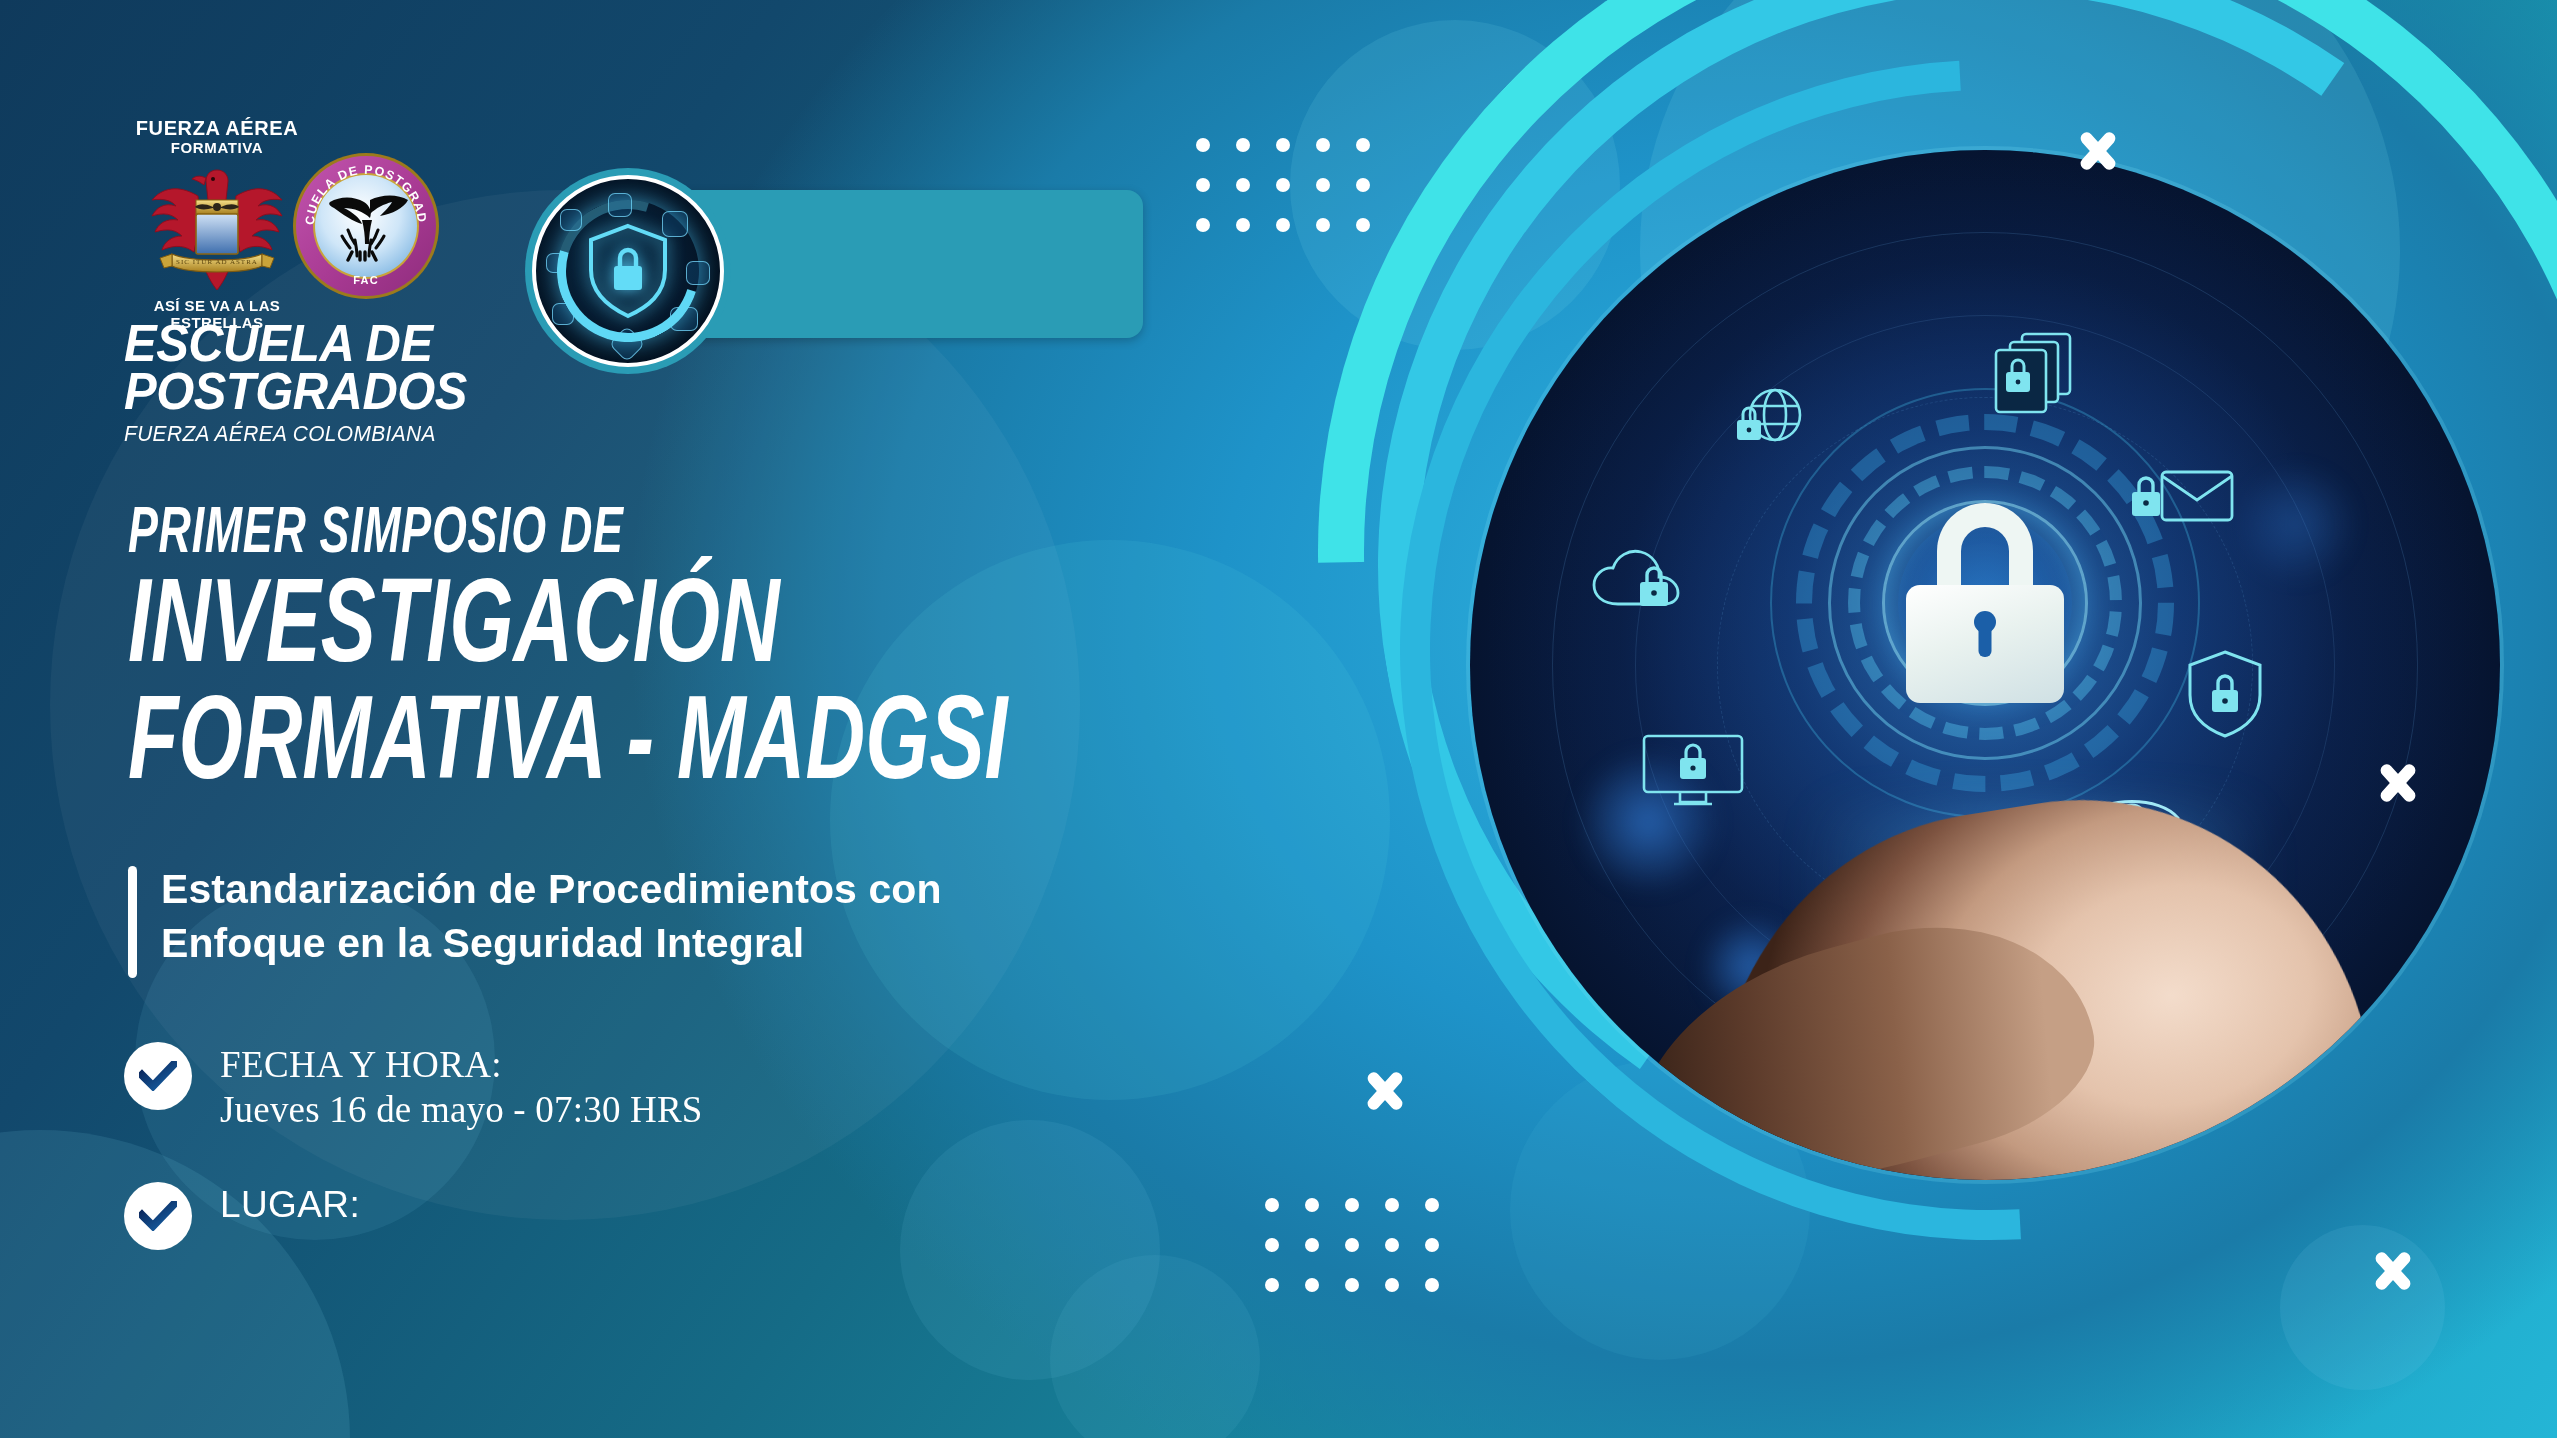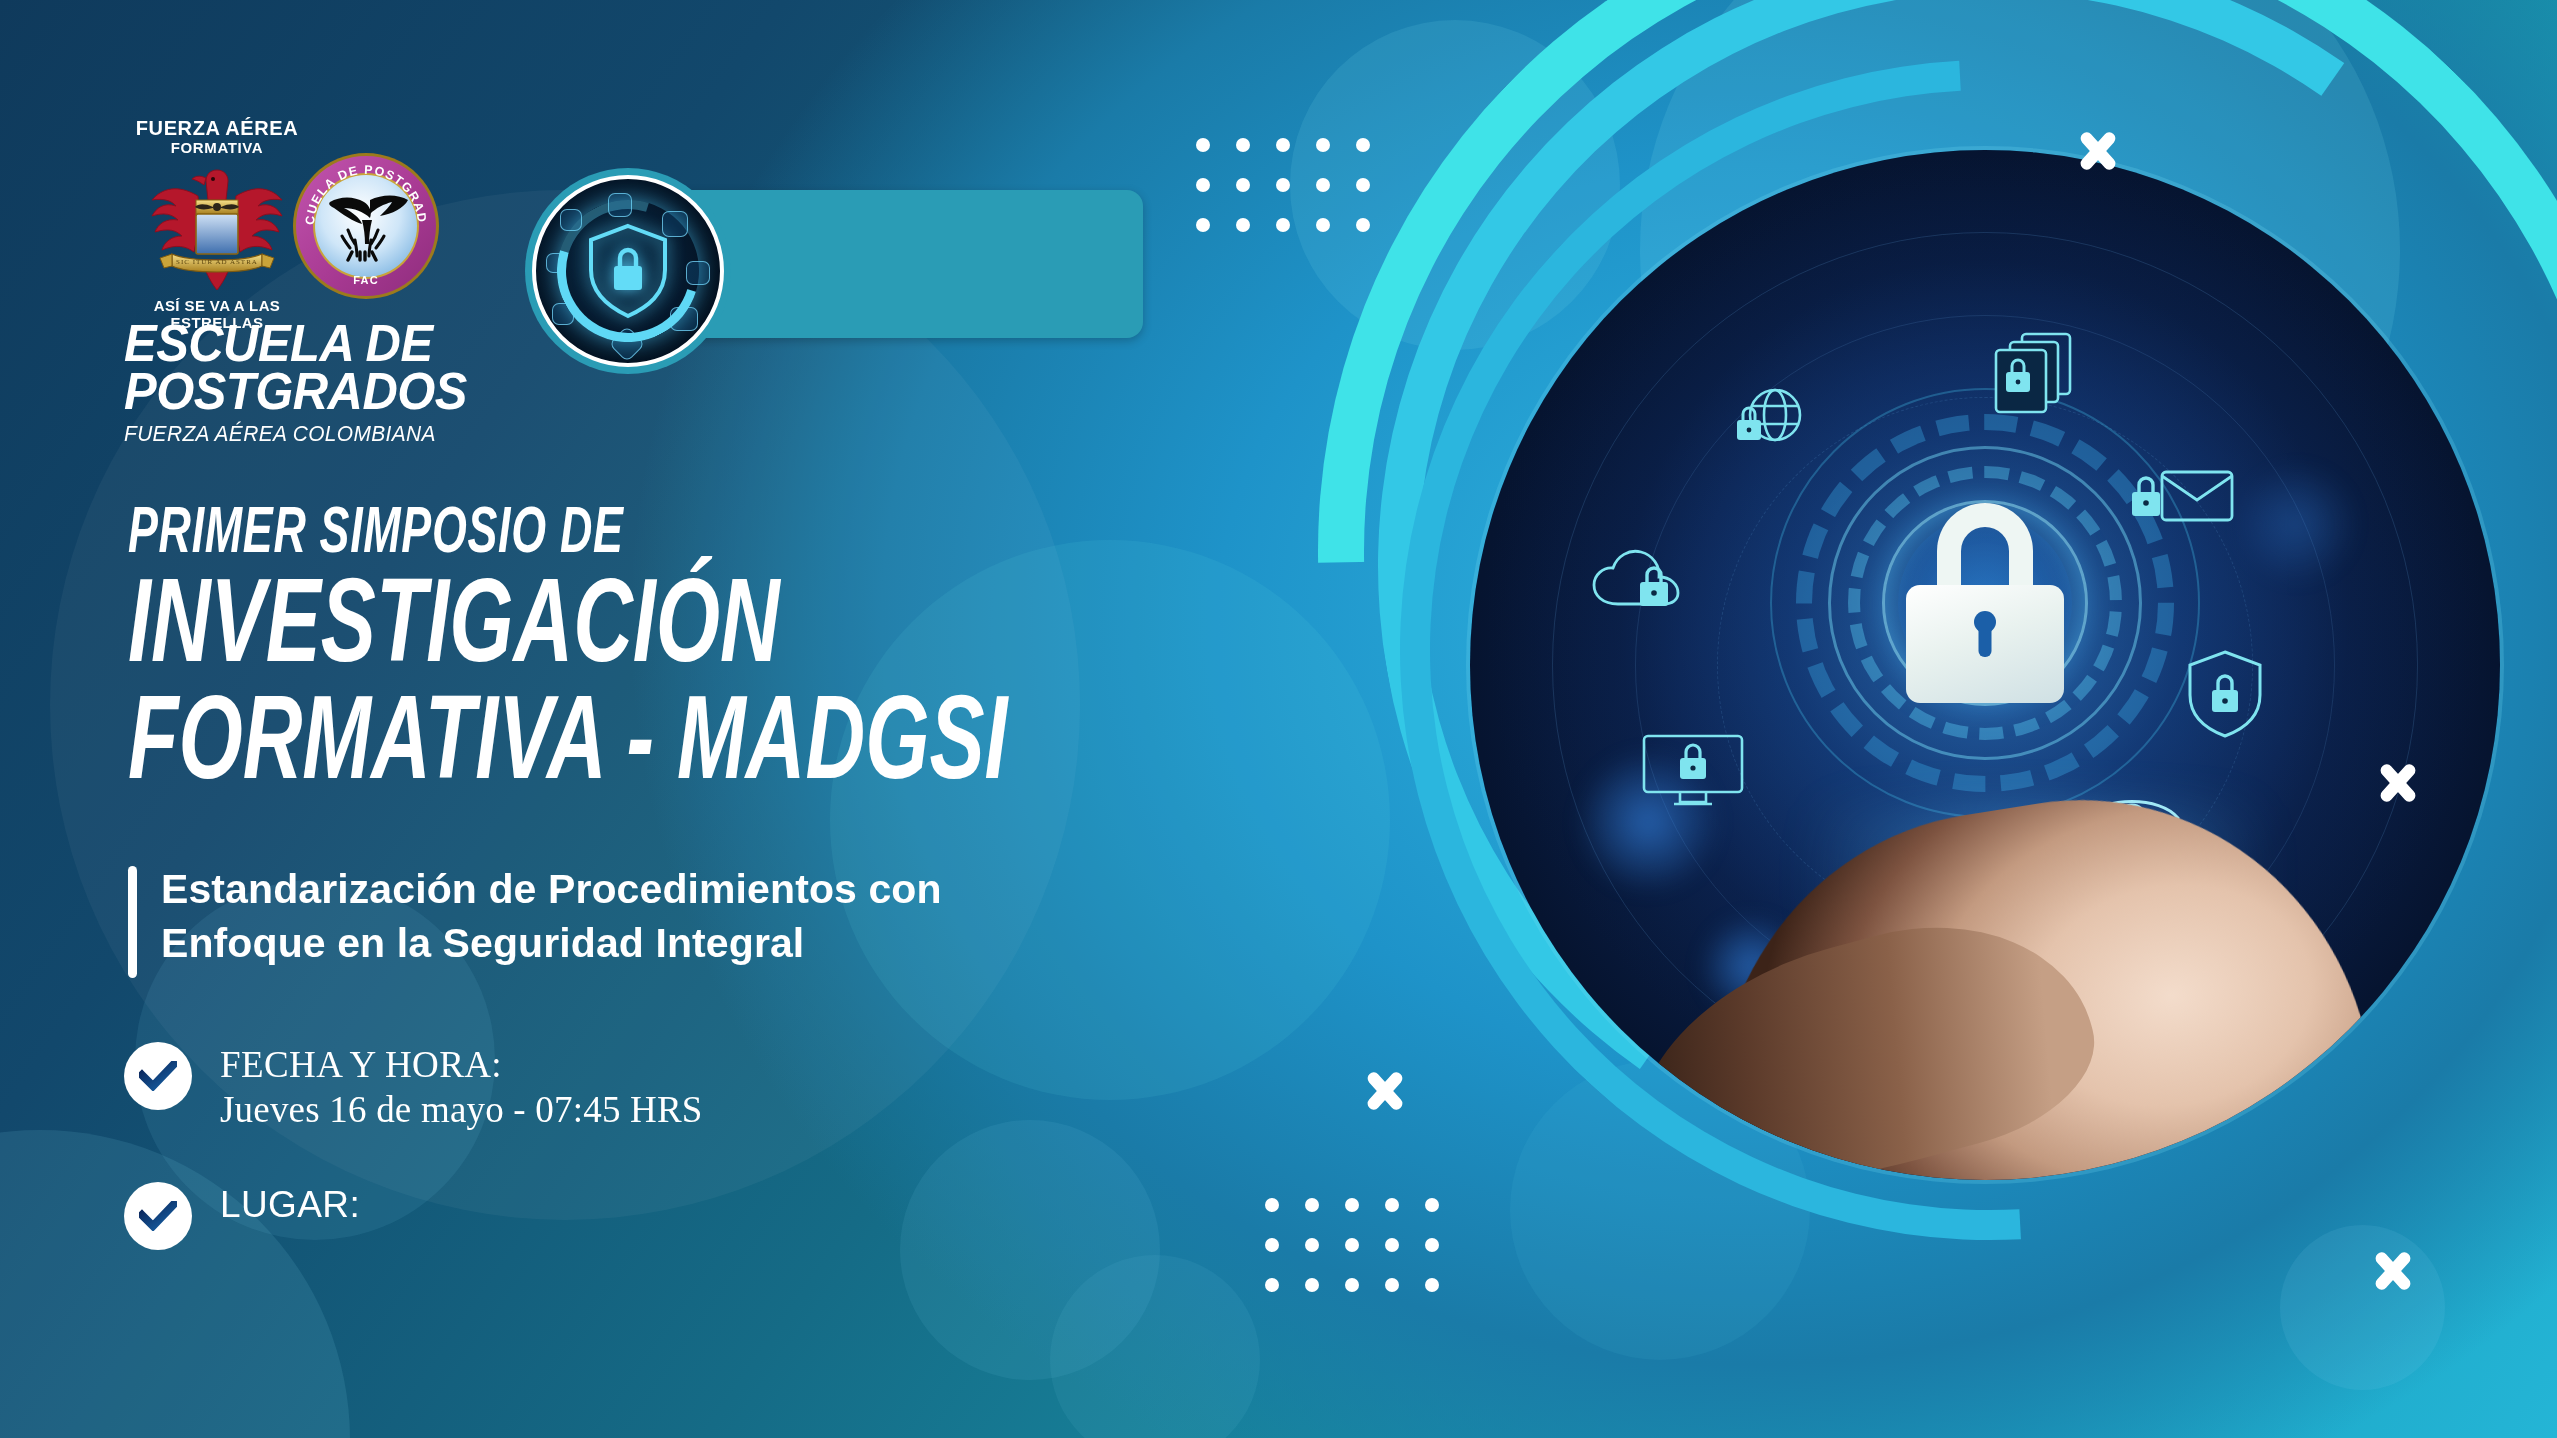--- a/index.html
+++ b/index.html
@@ -516,21 +516,21 @@
             <linearGradient id="chk1" x1="0" y1="0" x2="1" y2="1">
           <stop offset="0" stop-color="#0a1f52"></stop>
               <stop offset="100%" stop-color="#1764a8"></stop>
         </linearGradient>
           </defs>
         <path d="M3 14 L14 25 L35 3" fill="none" stroke="url(#chk1)" stroke-width="8" stroke-linecap="square"></path>
       </svg>
     </div>
     <div class="d-lines">
       <div class="d-label">FECHA Y HORA:</div>
-      <div class="d-value">Jueves 16 de mayo - 07:45 HRS</div>
+      <div class="d-value">Jueves 16 de mayo - 07:30 HRS</div>
     </div>
   </div>
 
   <div class="detail d2">
     <div class="check">
       <svg width="38" height="30" viewBox="0 0 38 30">
         <defs>
             <linearGradient id="chk2" x1="0" y1="0" x2="1" y2="1">
           <stop offset="0" stop-color="#0a1f52"></stop>
               <stop offset="100%" stop-color="#1764a8"></stop>

